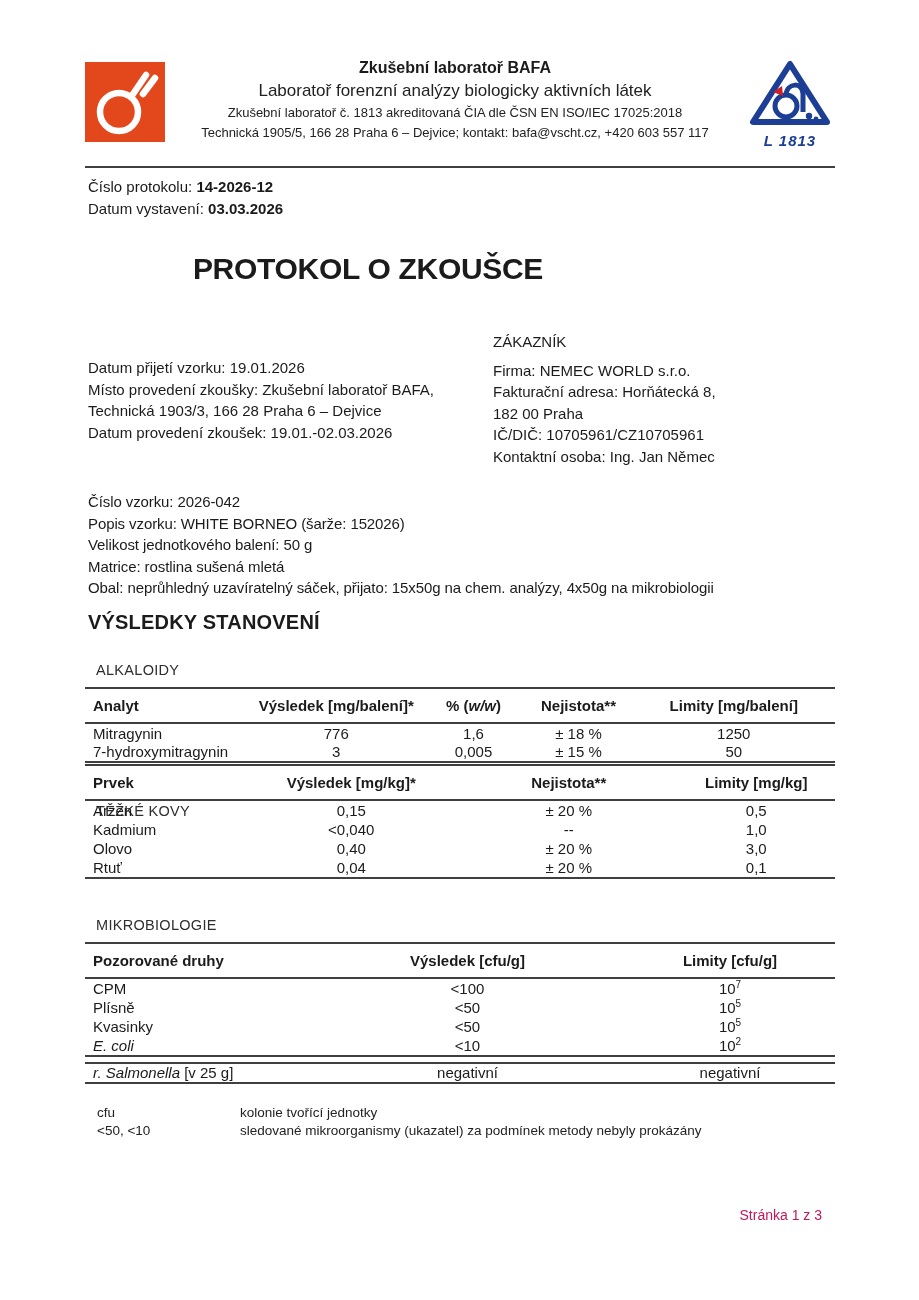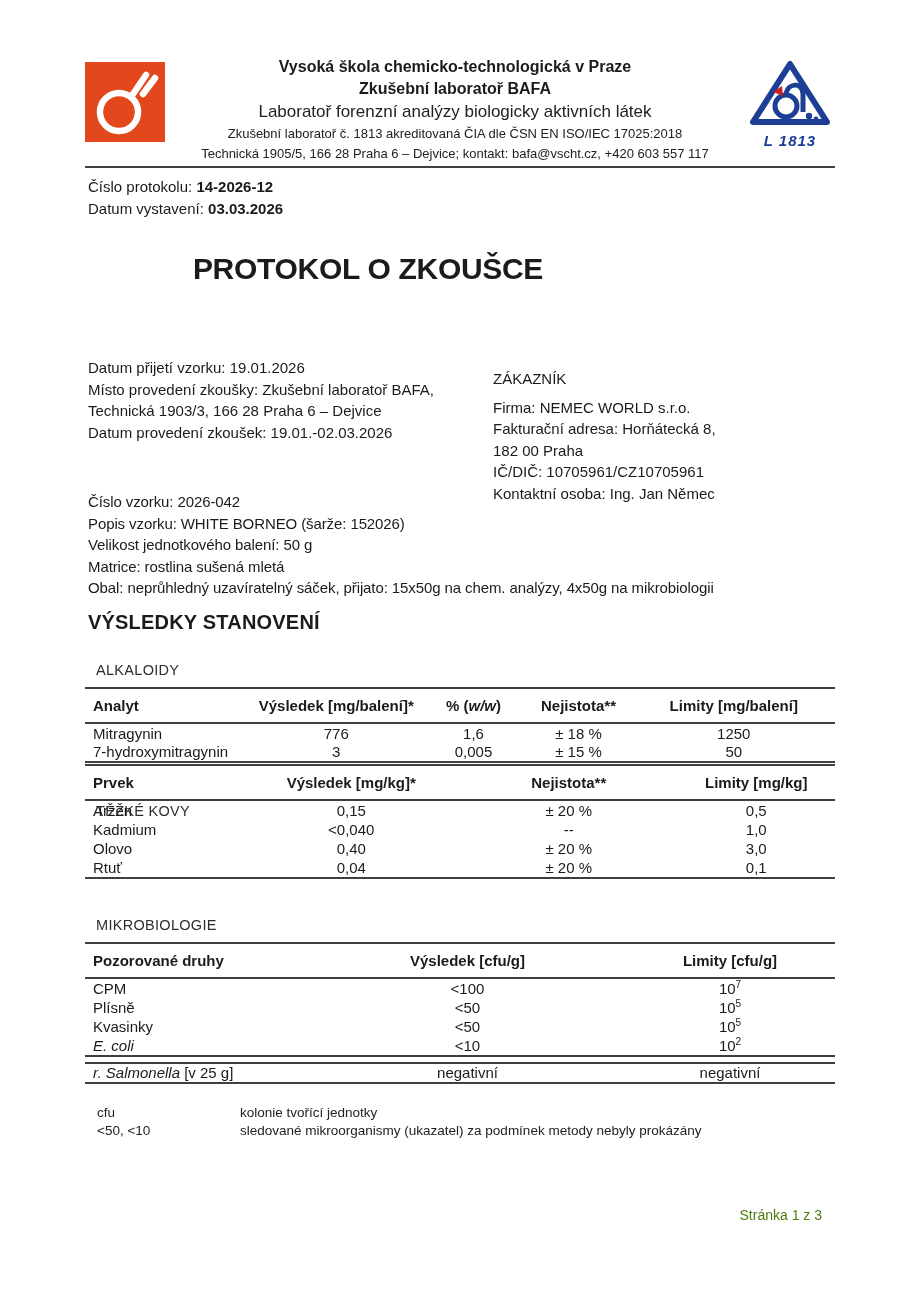--- a/index.html
+++ b/index.html
@@ -35,21 +35,21 @@
   .protocol{position:absolute;left:88px;top:176px;font-size:15px;line-height:22px;}
   .protocol b{font-weight:bold;}
 
   
   .doc-title{position:absolute;left:0;top:252px;width:736px;text-align:center;
              font-size:30px;font-weight:bold;letter-spacing:-0.3px;}
 
   
   .info-left{position:absolute;left:88px;top:357px;font-size:15px;line-height:21.5px;}
   .customer{position:absolute;left:493px;top:331px;font-size:15px;line-height:21.5px;}
-  .customer-heading{margin-bottom:7px;margin-top:37px;}
+  .customer-heading{margin-bottom:7px;}
 
   
   .sample{position:absolute;left:88px;top:491px;font-size:15px;line-height:21.5px;letter-spacing:-0.1px;}
 
   
   .results-heading{position:absolute;left:88px;top:611px;font-size:20px;font-weight:bold;letter-spacing:0.2px;}
   .section-label{position:absolute;left:96px;font-size:14.5px;color:#2e2e2e;letter-spacing:0.3px;}
   .lbl-alkaloids{top:662px;}
   .lbl-metals{top:803px;}
   .lbl-micro{top:917px;}
@@ -67,39 +67,38 @@
   table.res sup{font-size:10px;line-height:0;}
   .italic{font-style:italic;}
   .tbl-salmonella td{border-top:2px solid var(--rule);border-bottom:2px solid var(--rule);height:21px;}
 
   
   .footnotes{position:absolute;left:97px;top:1104px;font-size:13.5px;line-height:17.5px;color:#222;}
   .footnote{display:flex;gap:42px;}
   .footnote .term{width:101px;flex:0 0 auto;}
 
   
-  .page-footer{position:absolute;right:97px;top:1207px;font-size:14px;color:#4d7c0f;}
+  .page-footer{position:absolute;right:97px;top:1207px;font-size:14px;color:#be185d;}
 </style>
 </head>
 <body>
 
 <div class="page">
 
   <div class="header">
     <svg class="logo-vscht" viewBox="0 0 80 80" aria-hidden="true">
       <rect x="0" y="0" width="80" height="80"></rect>
       <g stroke="#ffffff" fill="none" stroke-width="6.5" stroke-linecap="round">
         <circle cx="34" cy="50" r="19"></circle>
         <path d="M46 35 L61 13"></path>
         <path d="M58 32 L70 16"></path>
       </g>
     </svg>
 
     <div class="header-center">
-      <div class="h-line1">Vysoká škola chemicko-technologická v Praze</div>
       <div class="h-line2">Zkušební laboratoř BAFA</div>
       <div class="h-line3">Laboratoř forenzní analýzy biologicky aktivních látek</div>
       <div class="h-line4">Zkušební laboratoř č. 1813 akreditovaná ČIA dle ČSN EN ISO/IEC 17025:2018</div>
       <div class="h-line5">Technická 1905/5, 166 28 Praha 6 – Dejvice; kontakt: bafa@vscht.cz, +420 603 557 117</div>
     </div>
 
     <div class="logo-cia">
       <svg width="88" height="70" viewBox="0 0 88 70" aria-hidden="true">
         <path class="cia-stroke" stroke-width="6" stroke-linejoin="round" d="M44 4 L7 62 L81 62 Z"></path>
         <circle class="cia-stroke" stroke-width="5" cx="40" cy="46" r="11"></circle>

